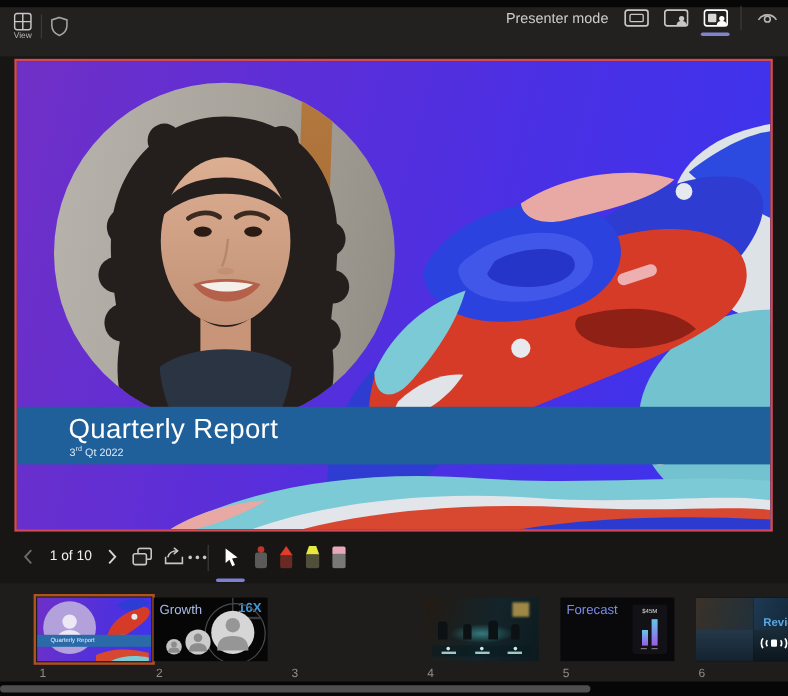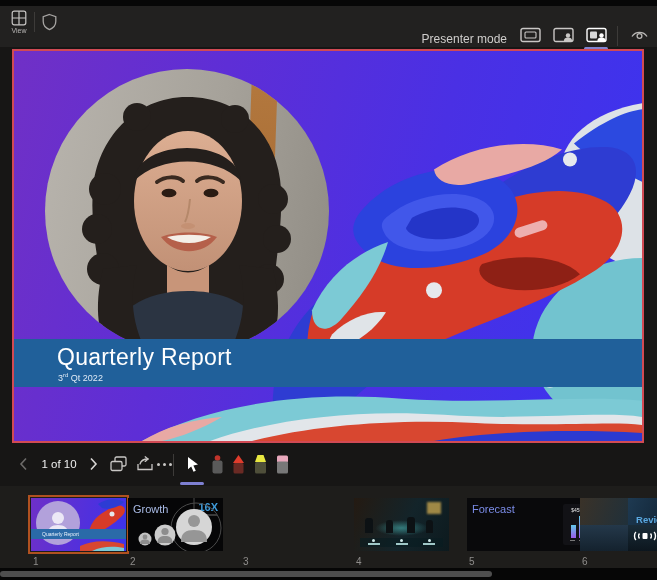--- a/index.html
+++ b/index.html
@@ -11,21 +11,21 @@
 
   
   #topbar{position:absolute;top:0;left:0;width:657px;height:47px;background:#222120;}
   #topbar .topstrip{position:absolute;top:0;left:0;right:0;height:6px;background:#070707;}
   .tb-sep{width:1px;height:20px;background:#3d3b39;}
   #view-btn{position:absolute;left:9px;top:10px;width:20px;text-align:center;cursor:pointer;}
   #view-btn svg{display:block;margin:0 auto;}
   #view-btn .lbl{font-size:7px;color:#b7b5b3;margin-top:1px;}
   #tb-sep-left{position:absolute;left:34px;top:12px;}
   #shield-btn{position:absolute;left:41px;top:13px;}
-  #topbar-right{position:absolute;right:6px;top:16px;height:30px;display:flex;align-items:flex-end;gap:9px;}
+  #topbar-right{position:absolute;right:6px;top:0;height:30px;display:flex;align-items:center;gap:9px;}
   #presenter-mode-label{font-size:12px;color:#cfcdcb;margin-right:2px;white-space:nowrap;}
   .mode-icon{position:relative;display:flex;align-items:center;justify-content:center;width:24px;height:22px;}
   .mode-icon.selected::after{content:"";position:absolute;left:0;right:0;bottom:-4px;height:3px;border-radius:2px;background:#8183cf;}
   #stop-presenting-btn{
     background:#1b1a1a;color:#ffffff;font-weight:bold;font-size:11.5px;
     border:1px solid #e4e4e4;border-radius:3px;padding:5px 11px;cursor:pointer;
     font-family:"Liberation Sans",sans-serif;white-space:nowrap;
   }
 
   
@@ -79,21 +79,21 @@
   #t4{background:linear-gradient(115deg,#241a12 0%,#13242a 55%,#0d1a1e 100%);}
   #t4 .glow{position:absolute;left:22%;top:42%;width:56%;height:30%;border-radius:50%;
     background:radial-gradient(ellipse at center,rgba(62,150,150,.75),rgba(62,150,150,0) 70%);}
   #t4 .window{position:absolute;right:8%;top:8%;width:14px;height:12px;background:#c3a24e;filter:blur(1px);opacity:.8;}
   #t4 .fig{position:absolute;background:#0c1114;border-radius:3px 3px 0 0;}
   #t4 .bar{position:absolute;left:6%;right:6%;bottom:8%;height:17%;background:rgba(8,28,34,.6);display:flex;align-items:center;justify-content:space-around;}
   #t4 .bar .bi{display:flex;flex-direction:column;align-items:center;gap:1px;}
   #t4 .bar .bi i{width:3px;height:3px;border-radius:50%;background:#cfe8e8;}
   #t4 .bar .bi b{width:12px;height:2px;background:#9fc8c8;}
   
-  #t5{background:#09090b;padding-left:36px;}
+  #t5{background:#09090b;}
   #t5 .title{position:absolute;left:5px;top:5px;font-size:11px;color:#7b8ce8;}
   #t5 .panel{position:absolute;right:6px;top:6px;width:29px;height:41px;background:#121216;border-radius:2px;}
   #t5 .val{position:absolute;left:0;right:0;top:3px;font-size:5px;color:#e8e8e8;text-align:center;}
   #t5 .bars{position:absolute;left:0;right:0;bottom:7px;height:24px;display:flex;align-items:flex-end;justify-content:center;gap:3px;}
   #t5 .bars i{width:5px;background:linear-gradient(#62c8e8,#9a5ae8);display:block;}
   #t5 .xlab{position:absolute;bottom:4px;height:1.5px;width:5px;background:#777;}
   
   #t6 .cell{position:absolute;}
   #t6 .title{position:absolute;left:59%;top:30%;font-size:9.5px;font-weight:bold;color:#5aa8e0;z-index:2;}
   #t6 .audio{position:absolute;left:55%;top:58%;z-index:2;}

